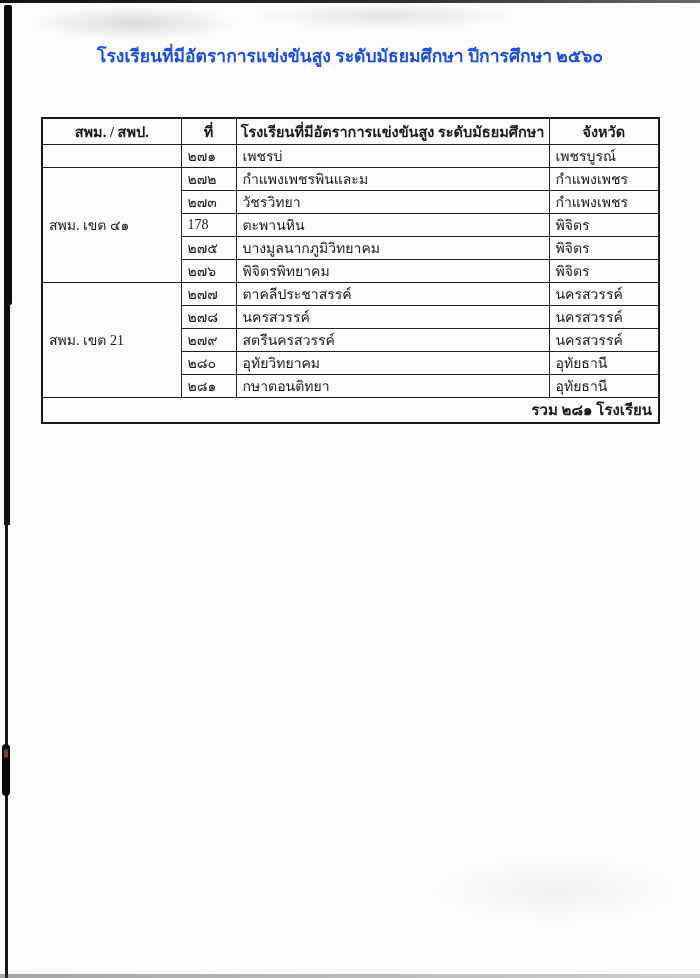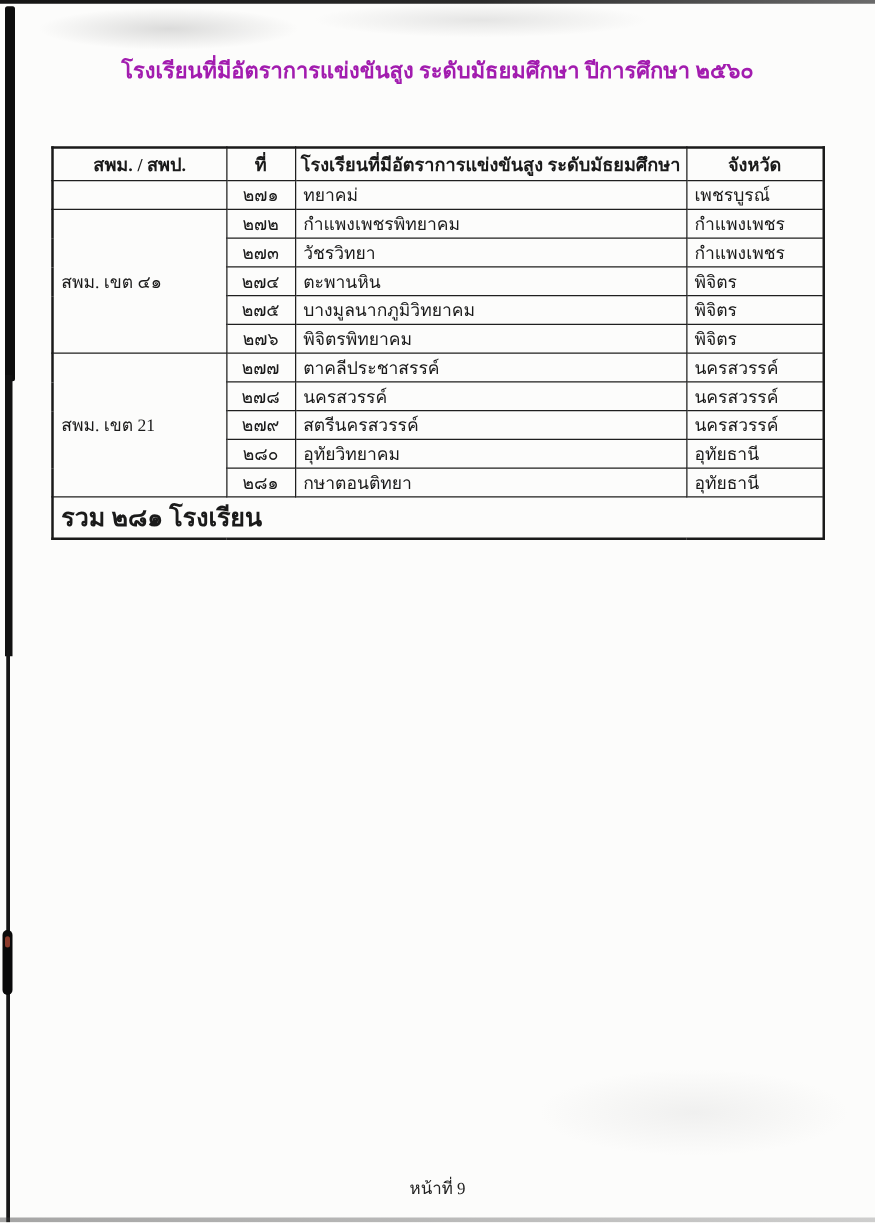--- a/index.html
+++ b/index.html
@@ -35,21 +35,21 @@
   .smudge-2 { position: absolute; left: 250px; top: 2px;   width: 270px; height: 28px; background: radial-gradient(ellipse at center, rgba(160,160,160,0.25), rgba(160,160,160,0) 70%); }
   .smudge-3 { position: absolute; left: 430px; top: 855px; width: 250px; height: 70px; background: radial-gradient(ellipse at center, rgba(185,185,185,0.18), rgba(185,185,185,0) 70%); }
 
   
   .title-block {
     position: absolute; left: 20px; top: 41px; width: 660px;
     text-align: center;
     font-weight: bold;
     font-size: 17.5px;
     line-height: 30px;
-    color: #a21caf;
+    color: #1d4ed8;
   }
 
   
   table.schools {
     position: absolute; left: 41px; top: 117px;
     width: 617px;
     border-collapse: collapse;
     table-layout: fixed;
     font-size: 14px;
     color: #1a1a1a;
@@ -67,26 +67,26 @@
     padding: 1px 4px;
   }
   table.schools td {
     height: 21px;
     padding: 0 6px;
     vertical-align: middle;
     white-space: nowrap;
     overflow: hidden;
   }
   td.cell-district { vertical-align: top; padding-top: 2px; }
-  td.cell-no { text-align: center; padding: 0 2px; }
+  td.cell-no { text-align: left; padding: 0 2px; }
   td.cell-total {
     height: 22px;
-    text-align: left;
+    text-align: right;
     font-weight: bold;
-    font-size: 20px;
+    font-size: 15px;
     margin-top: 48px;
   }
 
   
   .page-footer {
     position: absolute; left: 0; top: 939px; width: 700px;
     text-align: center;
     font-size: 13.5px;
     color: #222222;
   }
@@ -123,36 +123,36 @@
         <th>สพม. / สพป.</th>
         <th>ที่</th>
         <th>โรงเรียนที่มีอัตราการแข่งขันสูง ระดับมัธยมศึกษา</th>
         <th>จังหวัด</th>
       </tr>
     </thead>
     <tbody>
       <tr>
         <td class="cell-district"></td>
         <td class="cell-no">๒๗๑</td>
-        <td class="cell-school">ทยาคม่</td>
+        <td class="cell-school">เพชรบ่</td>
         <td class="cell-province">เพชรบูรณ์</td>
       </tr>
       <tr>
         <td class="cell-district" rowspan="5">สพม. เขต ๔๑</td>
         <td class="cell-no">๒๗๒</td>
-        <td class="cell-school">กำแพงเพชรพิทยาคม</td>
+        <td class="cell-school">กำแพงเพชรพินและม</td>
         <td class="cell-province">กำแพงเพชร</td>
       </tr>
       <tr>
         <td class="cell-no">๒๗๓</td>
         <td class="cell-school">วัชรวิทยา</td>
         <td class="cell-province">กำแพงเพชร</td>
       </tr>
       <tr>
-        <td class="cell-no">๒๗๔</td>
+        <td class="cell-no">178</td>
         <td class="cell-school">ตะพานหิน</td>
         <td class="cell-province">พิจิตร</td>
       </tr>
       <tr>
         <td class="cell-no">๒๗๕</td>
         <td class="cell-school">บางมูลนากภูมิวิทยาคม</td>
         <td class="cell-province">พิจิตร</td>
       </tr>
       <tr>
         <td class="cell-no">๒๗๖</td>
@@ -184,15 +184,14 @@
         <td class="cell-no">๒๘๑</td>
         <td class="cell-school">กษาตอนติทยา</td>
         <td class="cell-province">อุทัยธานี</td>
       </tr>
       <tr>
         <td class="cell-total" colspan="4">รวม ๒๘๑ โรงเรียน</td>
       </tr>
     </tbody>
   </table>
 
-  <div class="page-footer">หน้าที่ 9</div>
 
 </div>
 
 </body></html>

